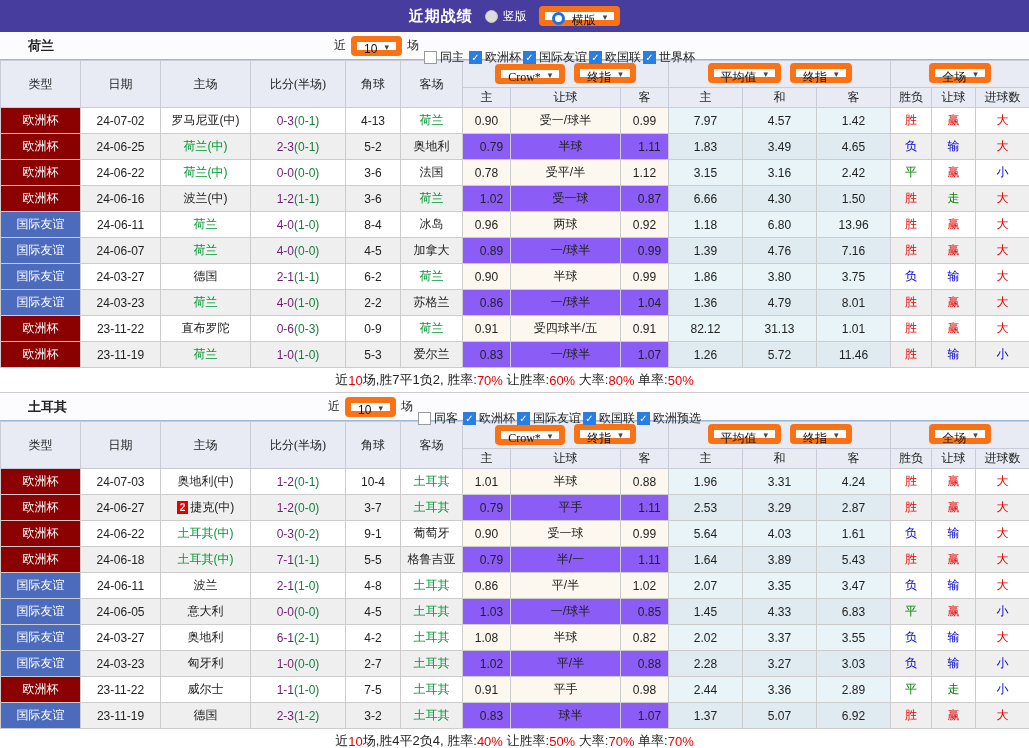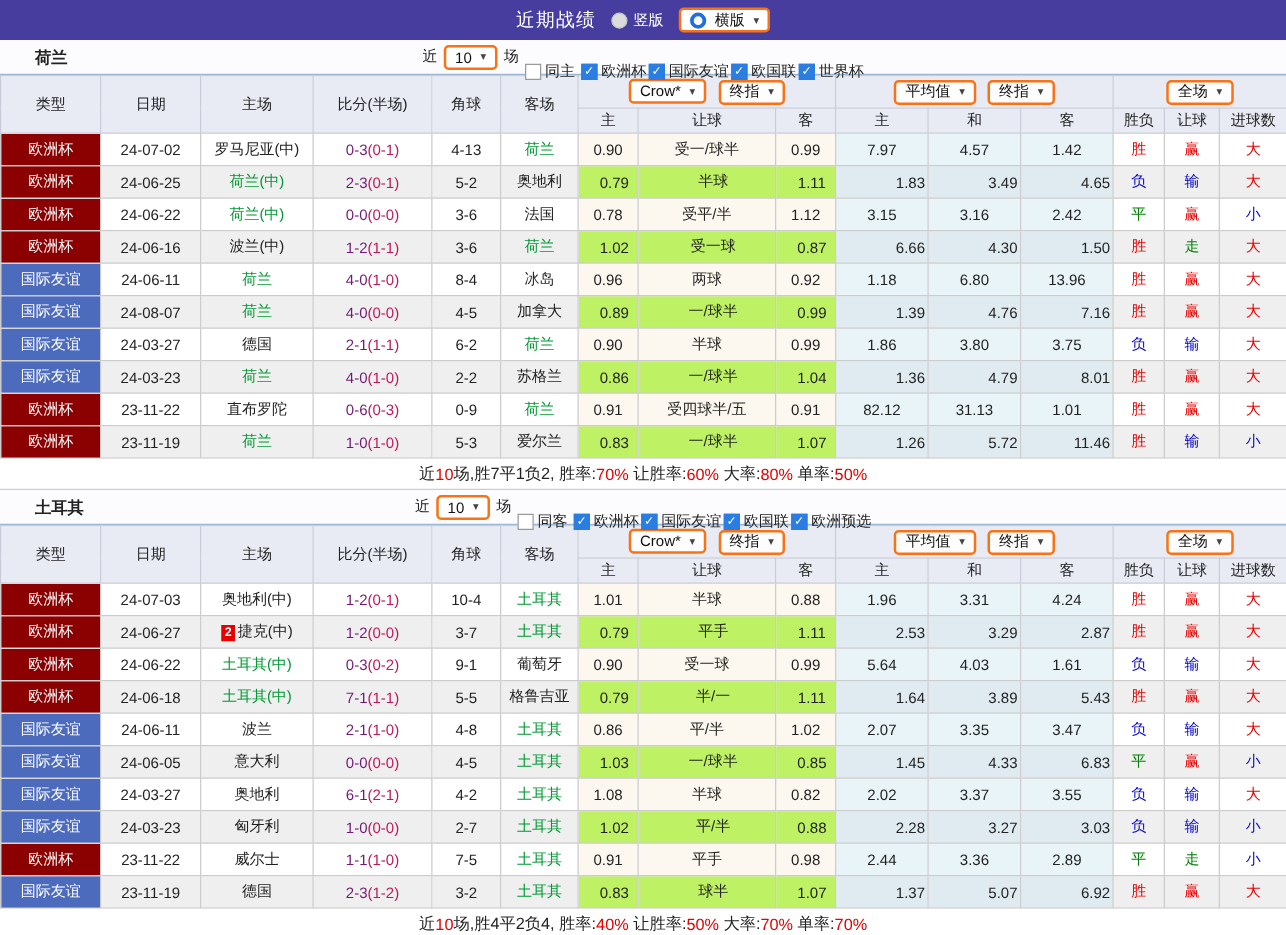--- a/index.html
+++ b/index.html
@@ -6,62 +6,62 @@
   html,body { margin:0; padding:0; }
   body {
     width:1029px; background:#fff; color:#222;
     font-family:"Liberation Sans","DejaVu Sans",sans-serif; font-size:12px;
   }
   
   .topbar {
     height:32px; background:#473D9E; color:#fff;
     display:flex; align-items:center; justify-content:center; gap:12px;
   }
-  .topbar .title { font-size:15px; font-weight:normal; letter-spacing:1px; }
+  .topbar .title { font-size:15px; font-weight:bold; letter-spacing:1px; }
   .radio { display:inline-flex; align-items:center; gap:5px; font-size:12px; cursor:pointer; }
   .radio .dot { width:13px; height:13px; border-radius:50%; background:#dcdcdc; border:1px solid #c5c5c5; }
   .radio.sel .dot { background:#fff; border:3px solid #1E6FE0; }
   
   .sec-head {
     height:28px; background:#fcfcfe; border-bottom:1px solid #9CB8D4;
     display:flex; align-items:center; position:relative;
   }
   .team-name { position:absolute; left:28px; font-weight:bold; font-size:13px; color:#222; }
   .filter { margin:0 auto; display:flex; align-items:center; gap:5px; }
   .sel {
-    display:inline-flex; align-items:center; gap:7px;
-    border:2px solid #f97316; border-radius:4px; background:#fff;
+    display:inline-flex; align-items:flex-start; gap:7px;
+    border:6px solid #f97316; border-radius:4px; background:#fff;
     height:20px; padding:0 7px; font-size:12px; color:#111; cursor:pointer; white-space:nowrap;
   }
   .sel::after { content:"▾"; font-size:9px; color:#444; }
   .cbwrap { display:inline-flex; align-items:center; gap:3px; cursor:pointer; white-space:nowrap;margin-top:24px; }
   .cb { width:13px; height:13px; border:1px solid #9a9a9a; background:#fff; display:inline-block; }
   .cb.on { background:#2A7DE1; border-color:#2A7DE1; color:#fff; font-size:10px; line-height:12px; text-align:center; }
   .cb.on::after { content:"✓"; }
   .comps { display:inline-flex; align-items:center; gap:2px; }
   
   table { border-collapse:collapse; table-layout:fixed; width:1029px; font-size:12px; }
   th, td { border:1px solid #ccc; text-align:center; padding:0 2px; overflow:hidden; white-space:nowrap; }
   thead th { background:#E8EBF4; border-color:#C9CCD8; font-weight:normal; color:#222; }
-  thead tr.ha { height:26px; }
+  thead tr.ha { height:26px;font-family:Liberation Serif, serif; }
   thead tr.hb { height:20px; }
   thead .grp { padding:2px 0; }
   thead .grp .sel { margin:0 3px; background:#fdfdfd; }
   tbody tr { height:26px; }
   tbody tr.even td { background:#EFEFEF; }
   tbody tr.odd  td { background:#FFFFFF; }
   tbody tr.odd  td.c-odds { background:#FDF8EF;margin-left:48px; }
-  tbody tr.even td.c-odds { background:#bef264;padding-left:12px; }
+  tbody tr.even td.c-odds { background:#8b5cf6;padding-left:12px; }
   tbody tr.odd  td.c-avg  { background:#E9F4F8;margin-top:16px; }
-  tbody tr.even td.c-avg  { background:#E0EBF1;text-align:right; }
+  tbody tr.even td.c-avg  { background:#E0EBF1; }
   td.t-eur { background:#8B0000 !important; color:#fff; }
   td.t-fri { background:#4C6BBD !important; color:#fff; }
   .green { color:#009933; }
   .score { color:#701a75; }
-  .half  { color:#be185d; }
+  .half  { color:#15803d; }
   td.red  { color:#E60000; }
   td.blue { color:#0000CC; }
   td.grn  { color:#008000; }
   .rc {
     display:inline-block; background:#E60000; color:#fff;
     font-size:10px; line-height:13px; padding:0 3px; margin-right:2px; font-weight:bold;
   }
   
   .summary {
     height:25px; display:flex; align-items:center; justify-content:center;
@@ -259,21 +259,21 @@
           <td class="c-odds">0.92</td>
           <td class="c-avg">1.18</td>
           <td class="c-avg">6.80</td>
           <td class="c-avg">13.96</td>
           <td class="red">胜</td>
           <td class="red">赢</td>
           <td class="red">大</td>
         </tr>
         <tr class="even">
           <td class="c-type t-fri">国际友谊</td>
-          <td>24-08-07</td>
+          <td>24-06-07</td>
           <td><span class="green">荷兰</span></td>
           <td><span class="score">4-0</span><span class="half">(0-0)</span></td>
           <td>4-5</td>
           <td><span>加拿大</span></td>
           <td class="c-odds">0.89</td>
           <td class="c-odds">一/球半</td>
           <td class="c-odds">0.99</td>
           <td class="c-avg">1.39</td>
           <td class="c-avg">4.76</td>
           <td class="c-avg">7.16</td>

